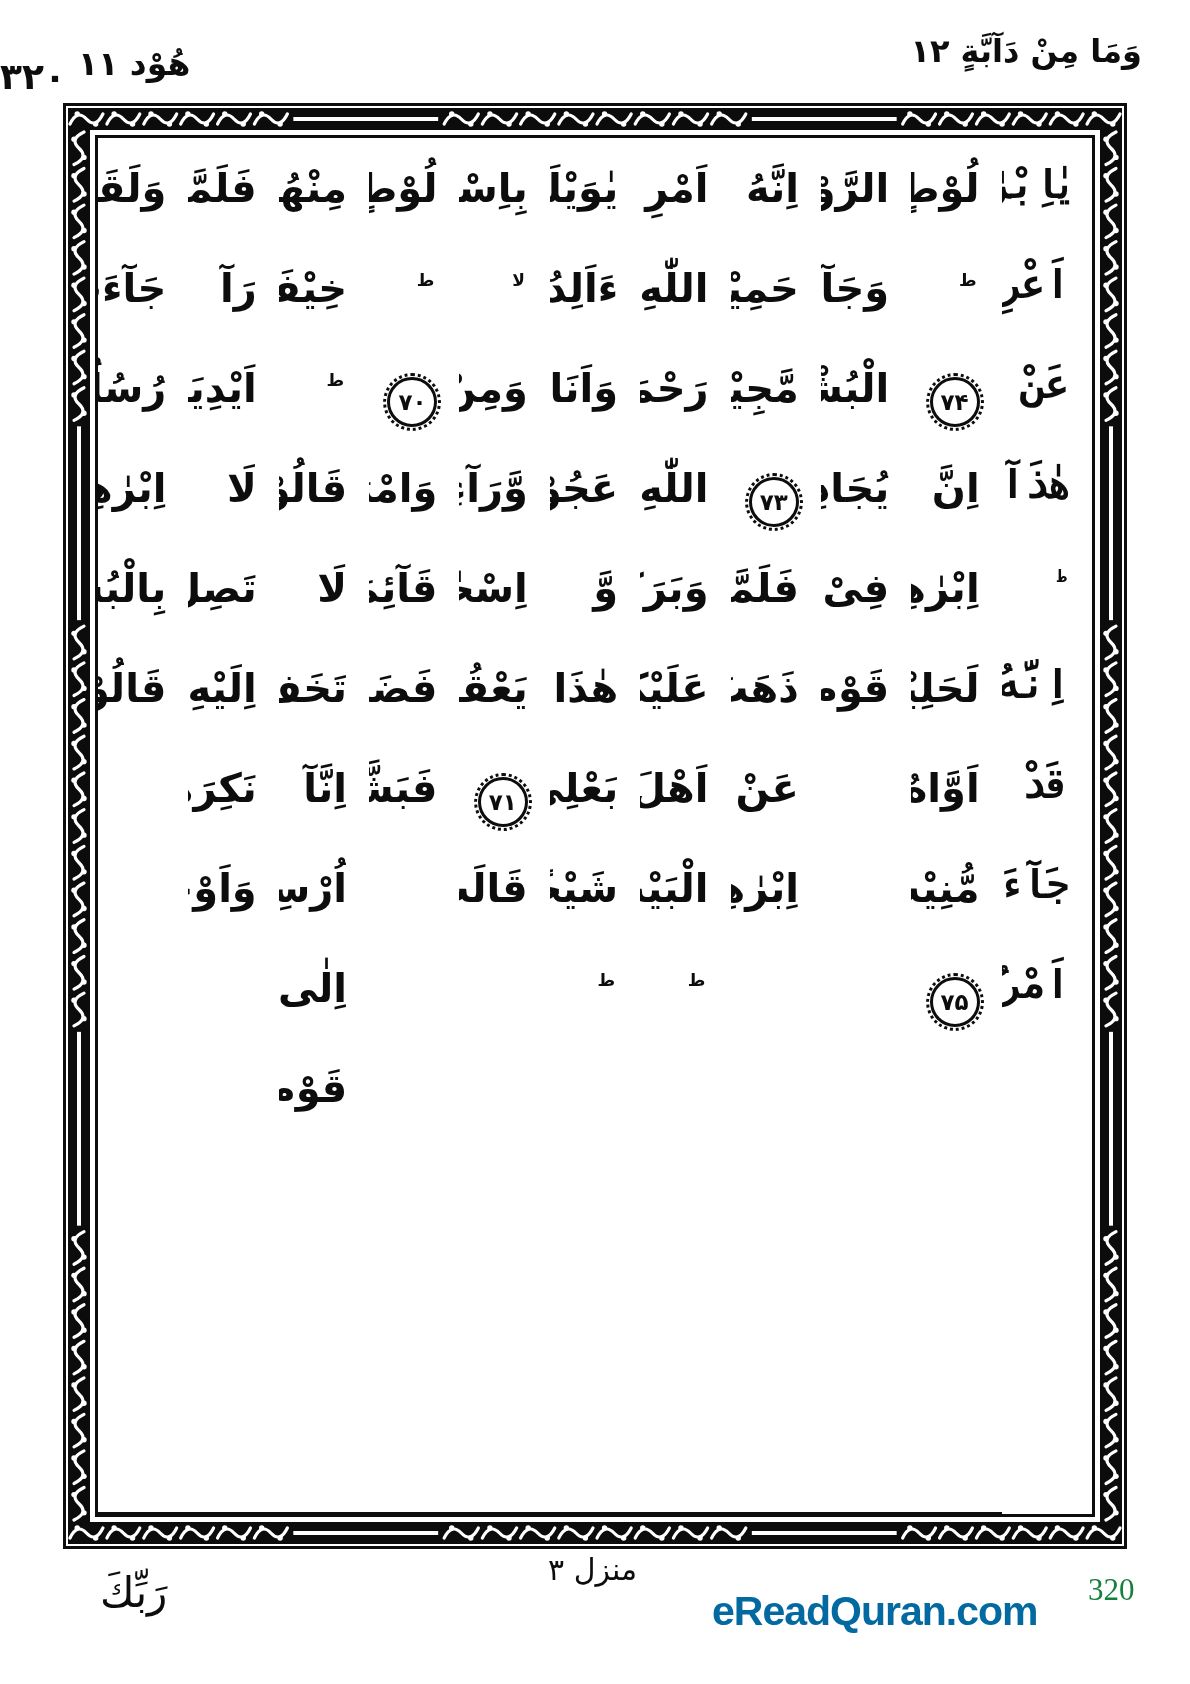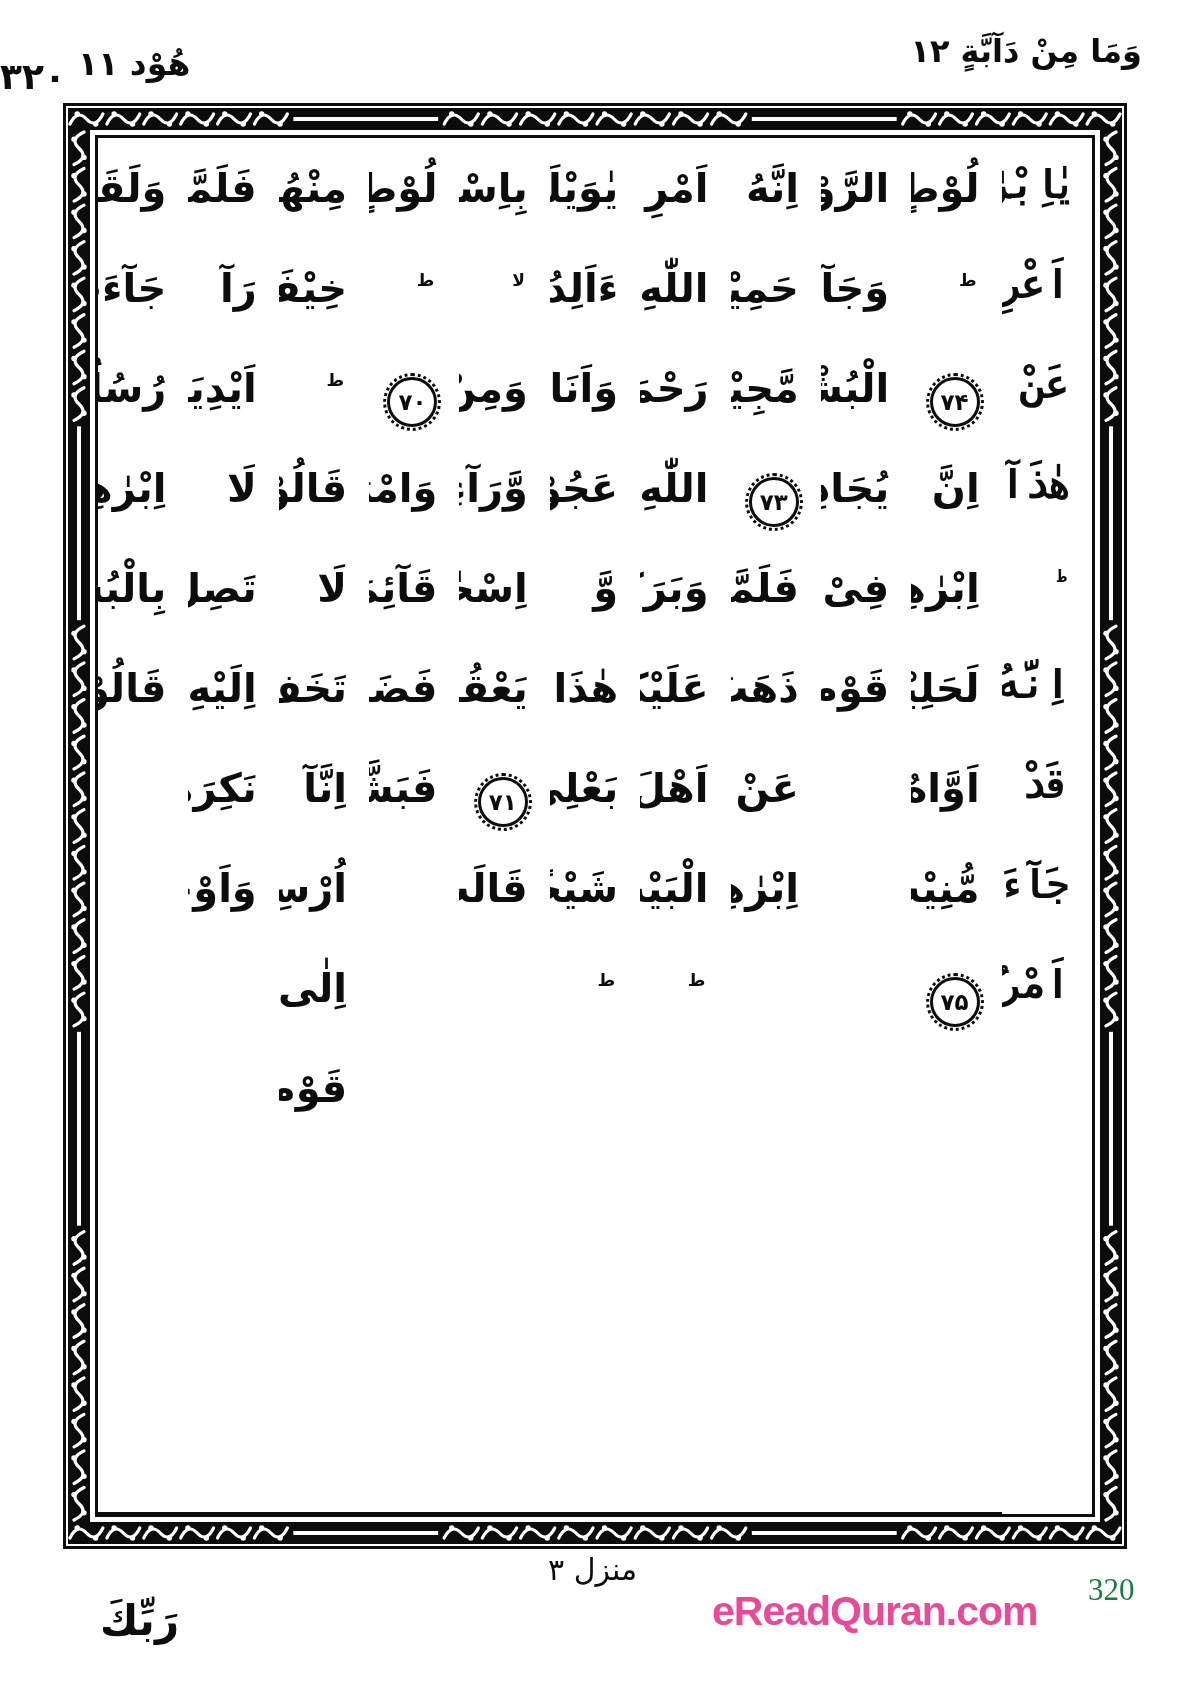--- a/index.html
+++ b/index.html
@@ -53,26 +53,26 @@
     display:inline-block; width:50px; height:50px;
     border:3px solid #0d0d0d; border-radius:50%;
     outline:3px dotted #0d0d0d; outline-offset:1px;
     text-align:center; text-align-last:center; line-height:44px;
     font-size:23px; font-weight:700; vertical-align:-8px;
     word-spacing:normal;
   }
 
   
   .ftr-catchword { position:absolute; left:100px; top:1568px; direction:rtl;
-                   font-size:42px; font-weight:700;margin-top:28px; }
+                   font-size:42px; font-weight:400; }
   .ftr-manzil    { position:absolute; left:548px; top:1552px; direction:rtl;
                    font-size:30px; font-weight:400; }
   .ftr-site      { position:absolute; left:712px; top:1588px;
                    font-family:"Liberation Sans", sans-serif;
-                   font-size:41px; font-weight:700; letter-spacing:-1px; color:#ec4899; }
+                   font-size:41px; font-weight:700; letter-spacing:-1px; color:#0369a1; }
   .ftr-pageno    { position:absolute; left:1088px; top:1572px;
                    font-family:"Liberation Serif", serif;
                    font-size:31px; color:#15803d; }
 </style>
 </head>
 <body>
 
 <div class="page">
 
   <div class="hdr-item hdr-surah">هُوْد ۱۱</div>

